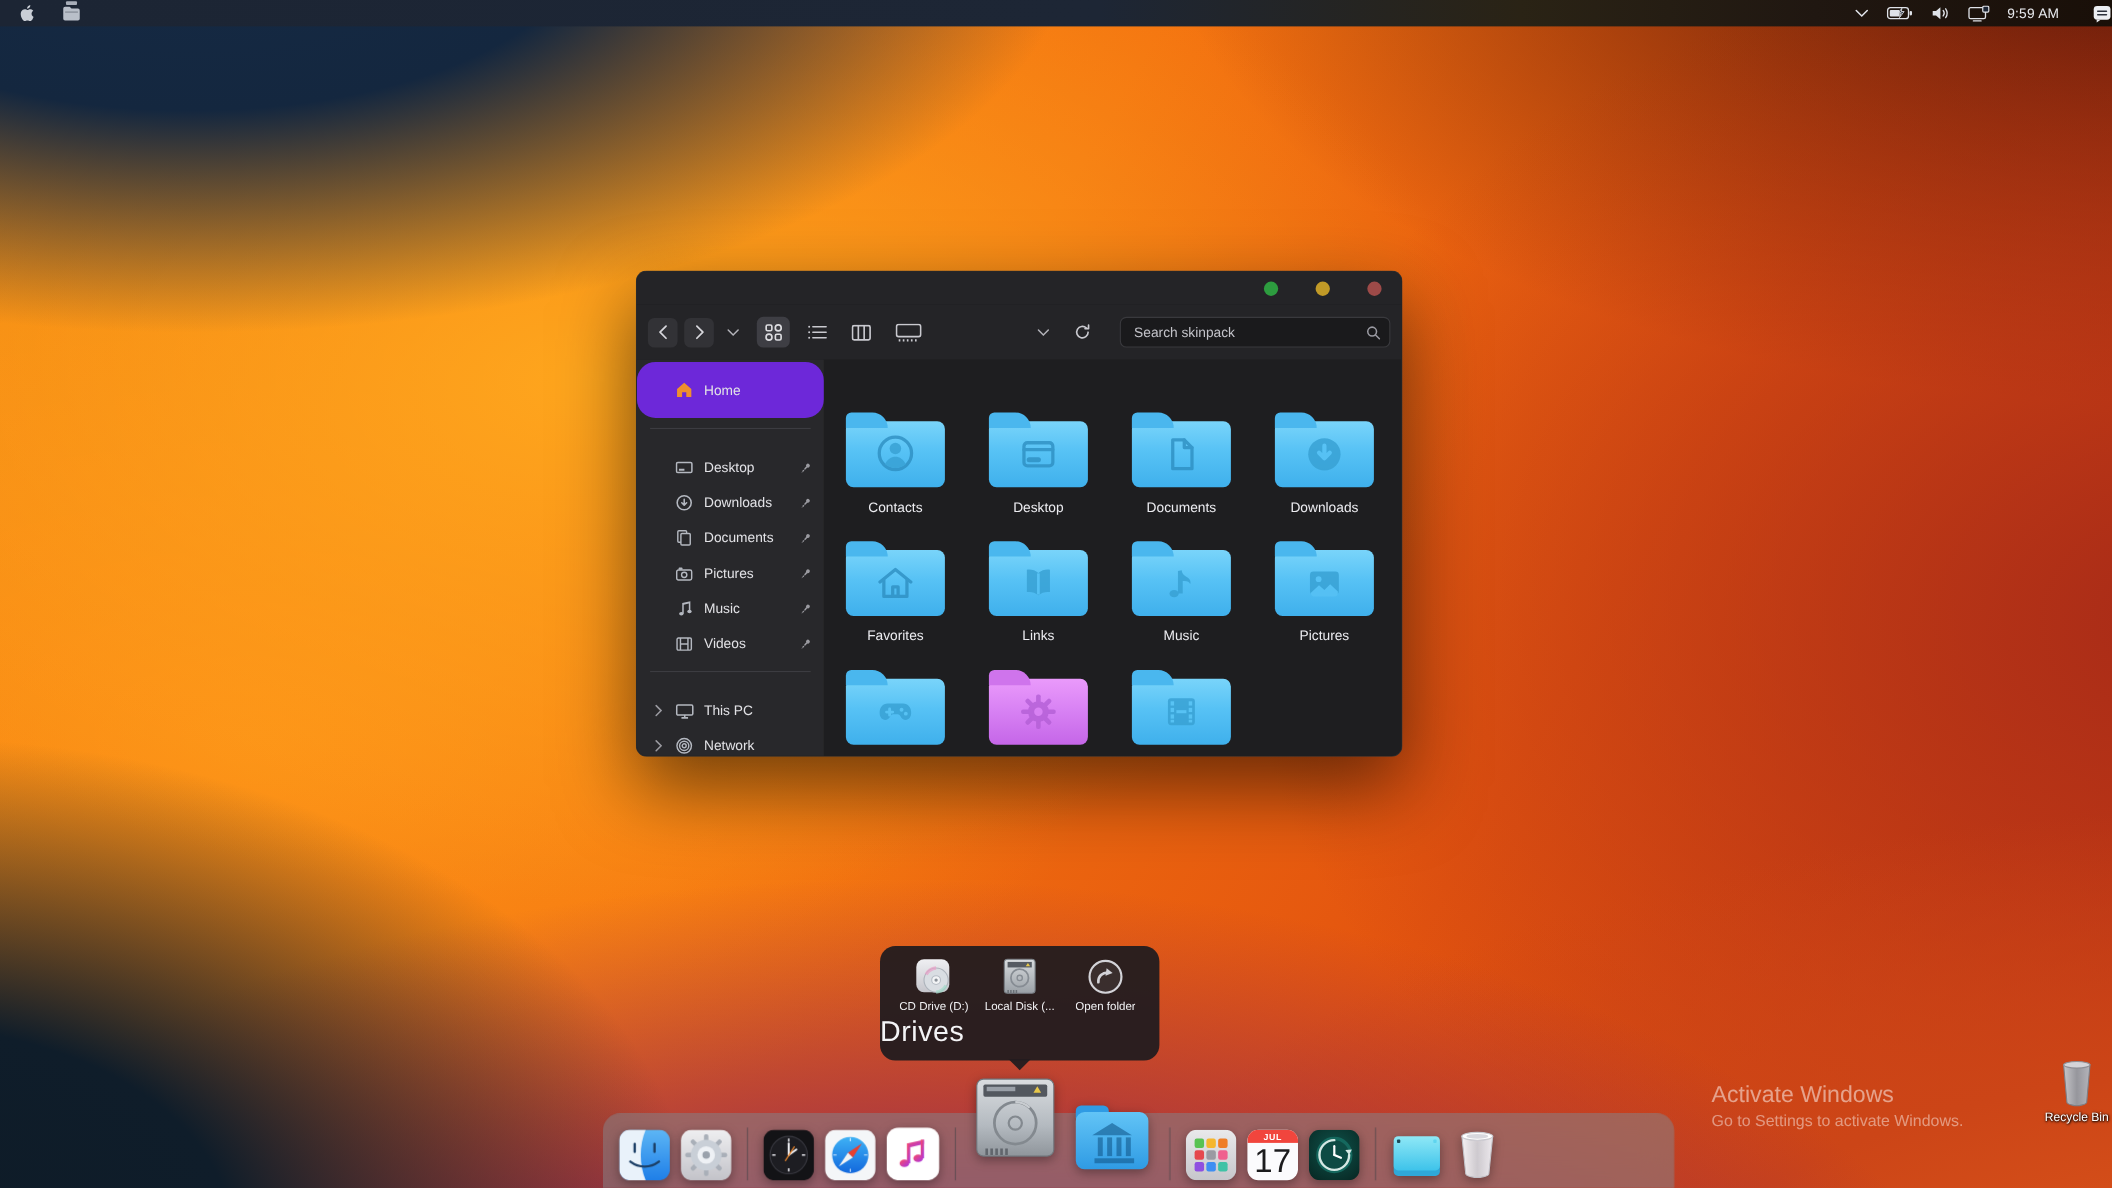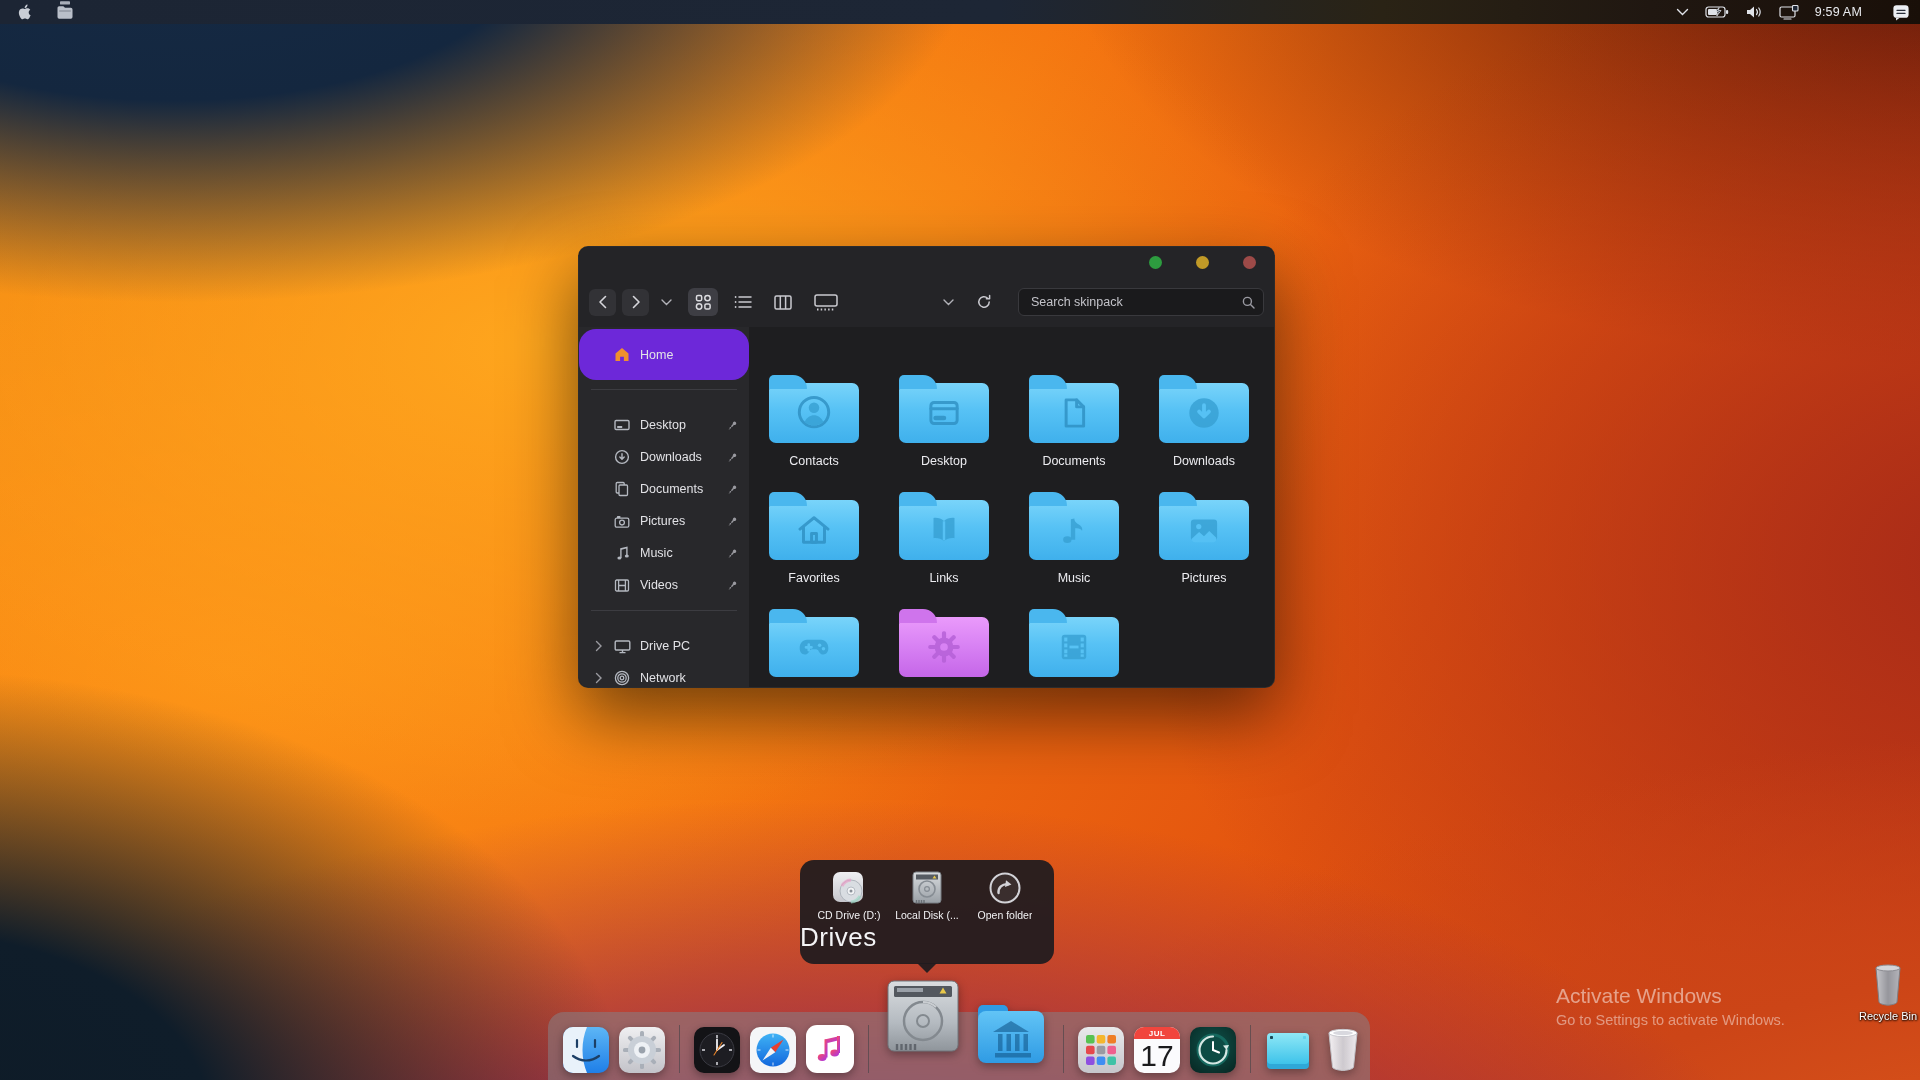--- a/index.html
+++ b/index.html
@@ -16,21 +16,21 @@
       radial-gradient(45% 58% at 104% 52%, #a82b18 0%, rgba(168,43,24,0) 100%),
       radial-gradient(48% 42% at 103% -8%, #4a1008 0%, rgba(74,16,8,0) 100%),
       radial-gradient(42% 44% at 28% 32%, rgba(255,168,30,.95) 0%, rgba(255,168,30,0) 100%),
       radial-gradient(40% 36% at 12% 62%, rgba(255,150,24,.8) 0%, rgba(255,150,24,0) 100%),
       linear-gradient(120deg,#f58c12 0%,#f47410 42%,#e3540f 70%,#cf3e12 100%);}
 
   
   .menubar{position:absolute;left:0;top:0;width:1920px;height:24px;display:flex;align-items:center;
     background:linear-gradient(90deg,#1c2534 0%,#1d2635 52%,#2a2315 72%,#201711 86%,#190f08 100%);}
   .mb-left{display:flex;align-items:center;gap:24px;padding-left:16px;}
-  .mb-right{margin-left:auto;display:flex;align-items:center;gap:16px;padding-right:10px;color:#e8eaee;}
+  .mb-right{margin-left:auto;display:flex;align-items:center;gap:16px;color:#e8eaee;}
   .mb-time{font-size:12.5px;letter-spacing:.2px;}
   .mb-icon{display:flex;align-items:center;}
   .mb-icon svg{display:block;}
 
   
   .window{position:absolute;left:578px;top:246px;width:697px;height:442px;border-radius:10px;
     background:#1e1e20;box-shadow:0 28px 70px rgba(0,0,0,.55);overflow:hidden;
     border:1px solid rgba(255,255,255,.06);box-sizing:border-box;color:#e4e4e8;}
   .titlebar{height:30px;background:#242427;display:flex;align-items:center;justify-content:flex-end;
     gap:34px;padding-right:18px;}
@@ -83,21 +83,21 @@
   .drives::after{content:"";position:absolute;left:50%;bottom:-9px;transform:translateX(-50%);
     border-left:10px solid transparent;border-right:10px solid transparent;
     border-top:10px solid rgba(33,28,31,.94);}
   .drv-items{display:flex;justify-content:space-between;padding:10px 10px 0;}
   .drv-item{width:78px;display:flex;flex-direction:column;align-items:center;}
   .drv-item svg{display:block;}
   .drv-label{margin-top:3px;font-size:10.5px;white-space:nowrap;overflow:hidden;max-width:82px;}
   .drv-title{font-size:26px;margin-top:1px;letter-spacing:.5px;color:#f4f4f6;}
 
   
-  .dock{position:absolute;left:548px;top:1012px;width:822px;height:68px;
+  .dock{position:absolute;left:548px;top:1012px;width:974px;height:68px;
     border-radius:16px 16px 0 0;background:rgba(132,132,138,.52);backdrop-filter:blur(14px);}
   .dock-inner{display:flex;align-items:flex-end;height:100%;padding:0 10px 7px;box-sizing:border-box;}
   .ditem{flex:none;margin:0 5px;filter:drop-shadow(0 3px 5px rgba(0,0,0,.35));}
   .ditem svg{display:block;}
   .ddiv{flex:none;width:1px;height:48px;background:rgba(66,66,72,.6);margin:0 9px 0;align-self:flex-end;}
   .cal{width:46px;height:46px;border-radius:10px;background:#fbfbfd;overflow:hidden;
     display:flex;flex-direction:column;align-items:center;}
   .cal-band{width:100%;height:14px;background:#f1453d;color:#fff;font-size:8px;font-weight:bold;
     display:flex;align-items:center;justify-content:center;letter-spacing:.5px;}
   .cal-day{flex:1;display:flex;align-items:center;justify-content:center;color:#1b1b1d;
@@ -429,21 +429,21 @@
           </span>
           <span class="sic">
             <svg width="17" height="15" viewBox="0 0 17 15">
                 <g fill="none" stroke="#b4b8c0" stroke-width="1.4">
                   <rect x="1.2" y="2" width="14.6" height="9" rx="1.2"></rect>
                   <line x1="8.5" y1="11" x2="8.5" y2="13.2"></line>
                   <line x1="5.5" y1="13.6" x2="11.5" y2="13.6"></line>
                 </g>
               </svg>
           </span>
-          <span class="slabel">Drive PC</span>
+          <span class="slabel">This PC</span>
         </div>
 
         <div class="srow">
           <span class="chev-slot">
             <svg width="8" height="12" viewBox="0 0 8 12">
                 <path d="M1.5 1.5L6 6l-4.5 4.5" stroke="#9a9aa0" stroke-width="1.4" fill="none" stroke-linecap="round"></path>
               </svg>
           </span>
           <span class="sic">
             <svg width="16" height="16" viewBox="0 0 16 16">

